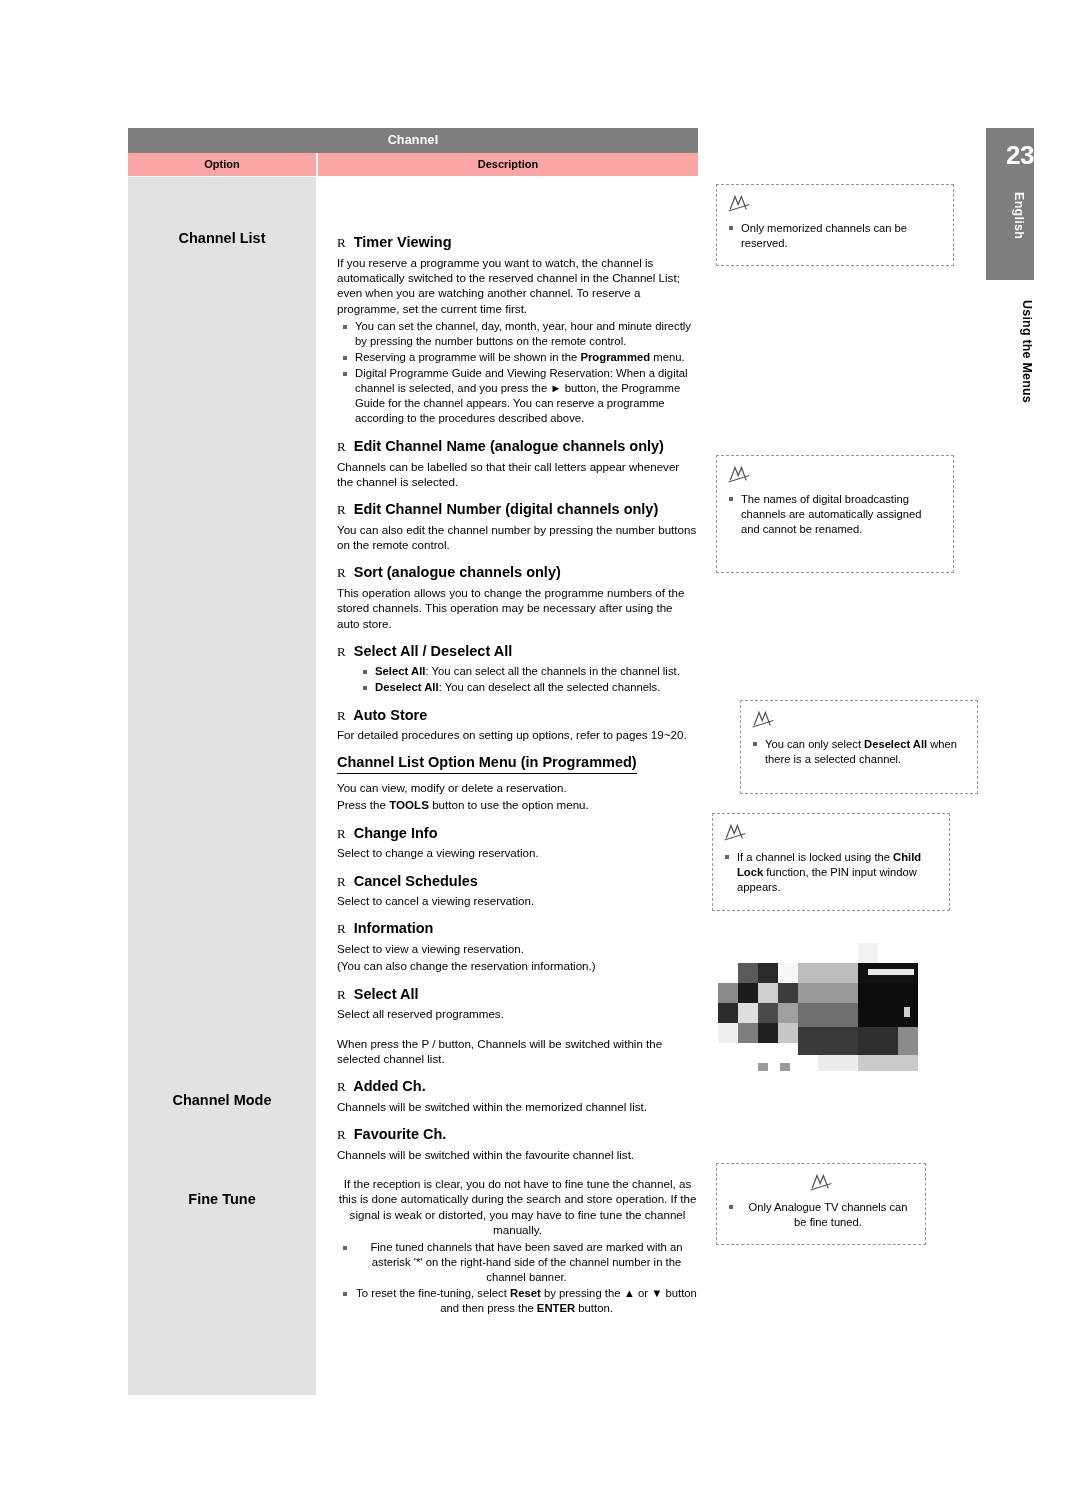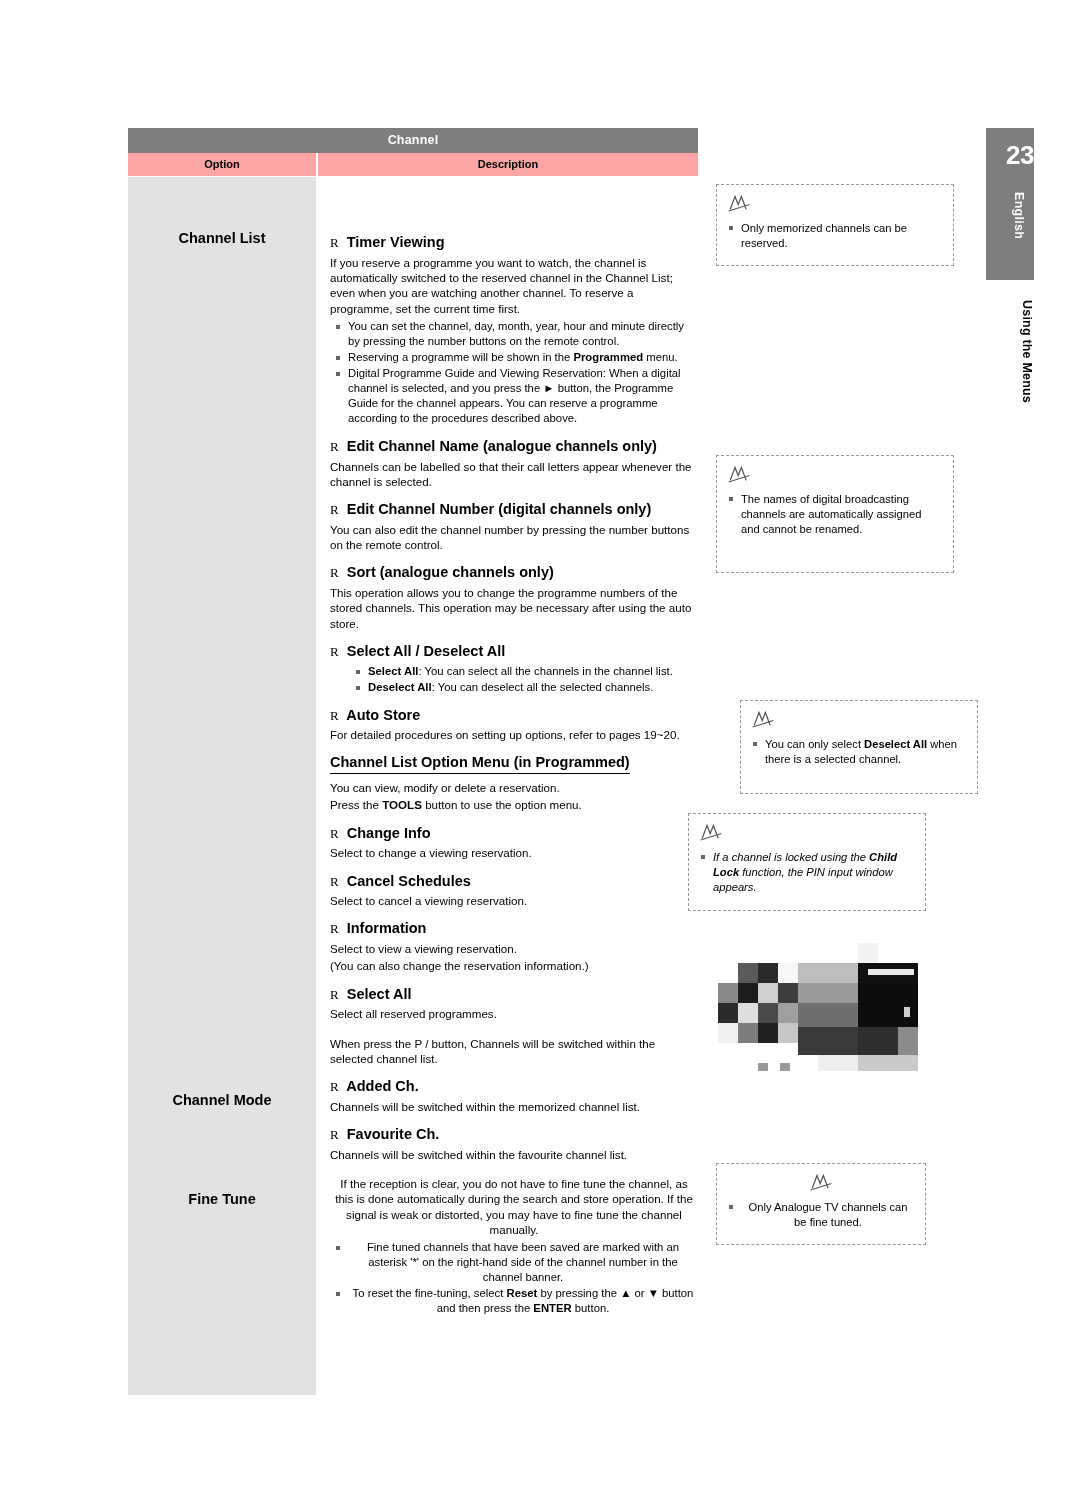--- a/index.html
+++ b/index.html
@@ -56,20 +56,21 @@
   .col-header .ch-desc {
     flex: 1;
     text-align: center;
     font-size: 11px;
     font-weight: bold;
     padding: 5px 0 6px 0;
   }
 
   .tbl-body {
     display: flex;
+    gap: 7px;
   }
   .col-left {
     width: 188px;
     background: #e2e2e2;
     position: relative;
   }
   .col-right {
     flex: 1;
     background: #ffffff;
     padding: 0 0 0 14px;
@@ -358,21 +359,21 @@
   <div class="note" style="left:740px; top:700px; width:238px; height:94px;">
     <svg class="note-icon" viewBox="0 0 30 24">
       <path d="M4 20 L10 4 L14 14 L18 4 L24 20" fill="none" stroke="#555" stroke-width="1.6"></path>
       <path d="M2 22 L28 14" fill="none" stroke="#555" stroke-width="1.3"></path>
     </svg>
     <ul class="note-list">
       <li>You can only select <b>Deselect All</b> when there is a selected channel.</li>
     </ul>
   </div>
 
-  <div class="note" style="left:688px; top:813px; width:238px; height:98px;font-style:italic;">
+  <div class="note" style="left:712px; top:813px; width:238px; height:98px;">
     <svg class="note-icon" viewBox="0 0 30 24">
       <path d="M4 20 L10 4 L14 14 L18 4 L24 20" fill="none" stroke="#555" stroke-width="1.6"></path>
       <path d="M2 22 L28 14" fill="none" stroke="#555" stroke-width="1.3"></path>
     </svg>
     <ul class="note-list">
       <li>If a channel is locked using the <b>Child Lock</b> function, the PIN input window appears.</li>
     </ul>
   </div>
 
   <div class="note" style="left:716px; top:1163px; width:210px; height:82px;text-align:center;">

